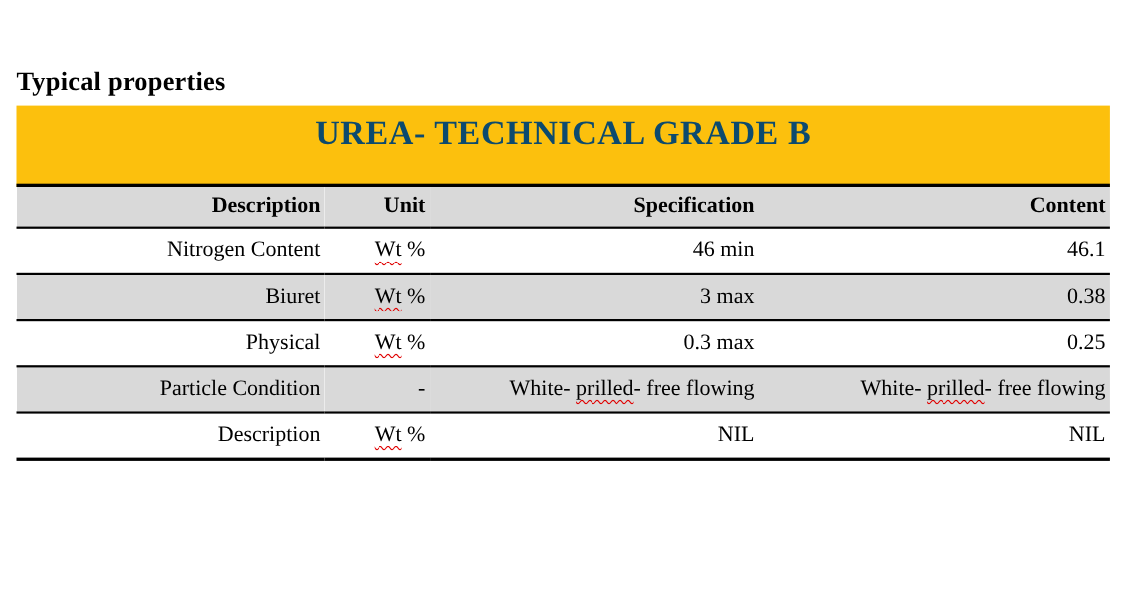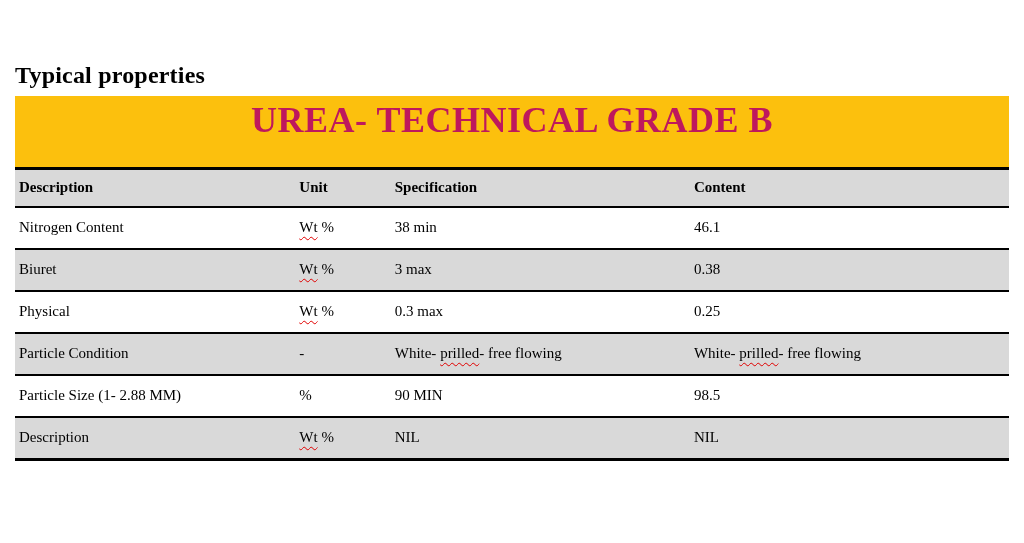--- a/index.html
+++ b/index.html
@@ -23,36 +23,36 @@
     margin: 62px 0 8px 0;
     letter-spacing: 0.2px;
   }
   .banner {
     background: #FCC00D;
     border-bottom: 3px solid #000000;
     text-align: center;
     padding: 9px 0 31px 0;
   }
   .banner-title {
-    color: #be185d;
-    font-size: 36px;
+    color: #0c4a6e;
+    font-size: 31px;
     font-weight: bold;
     line-height: 31px;
     letter-spacing: 0.5px;
   }
   table.props {
     width: 100%;
     border-collapse: collapse;
     table-layout: fixed;
   }
   table.props th, table.props td {
-    text-align: left;
+    text-align: right;
     vertical-align: middle;
     padding: 7px 4px 9px 4px;
-    font-size: 15px;
+    font-size: 20px;
     line-height: 24px;
     overflow: hidden;
     white-space: nowrap;
   }
   table.props thead tr {
     background: #D9D9D9;
     border-bottom: 2px solid #000000;
   }
   table.props th {
     font-weight: bold;
@@ -100,21 +100,21 @@
         <th>Description</th>
         <th>Unit</th>
         <th>Specification</th>
         <th>Content</th>
       </tr>
     </thead>
     <tbody>
       <tr>
         <td>Nitrogen Content</td>
         <td><span></span><span class="squiggle">Wt</span><span> %</span></td>
-        <td><span>38 min</span><span class="squiggle"></span><span></span></td>
+        <td><span>46 min</span><span class="squiggle"></span><span></span></td>
         <td><span>46.1</span><span class="squiggle"></span><span></span></td>
       </tr>
       <tr>
         <td>Biuret</td>
         <td><span></span><span class="squiggle">Wt</span><span> %</span></td>
         <td><span>3 max</span><span class="squiggle"></span><span></span></td>
         <td><span>0.38</span><span class="squiggle"></span><span></span></td>
       </tr>
       <tr>
         <td>Physical</td>
@@ -122,26 +122,20 @@
         <td><span>0.3 max</span><span class="squiggle"></span><span></span></td>
         <td><span>0.25</span><span class="squiggle"></span><span></span></td>
       </tr>
       <tr>
         <td>Particle Condition</td>
         <td><span>-</span><span class="squiggle"></span><span></span></td>
         <td><span>White- </span><span class="squiggle">prilled</span><span>- free flowing</span></td>
         <td><span>White- </span><span class="squiggle">prilled</span><span>- free flowing</span></td>
       </tr>
       <tr>
-        <td>Particle Size (1- 2.88 MM)</td>
-        <td><span>%</span><span class="squiggle"></span><span></span></td>
-        <td><span>90 MIN</span><span class="squiggle"></span><span></span></td>
-        <td><span>98.5</span><span class="squiggle"></span><span></span></td>
-      </tr>
-      <tr>
         <td>Description</td>
         <td><span></span><span class="squiggle">Wt</span><span> %</span></td>
         <td><span>NIL</span><span class="squiggle"></span><span></span></td>
         <td><span>NIL</span><span class="squiggle"></span><span></span></td>
       </tr>
     </tbody>
   </table>
 
 </div>
 

